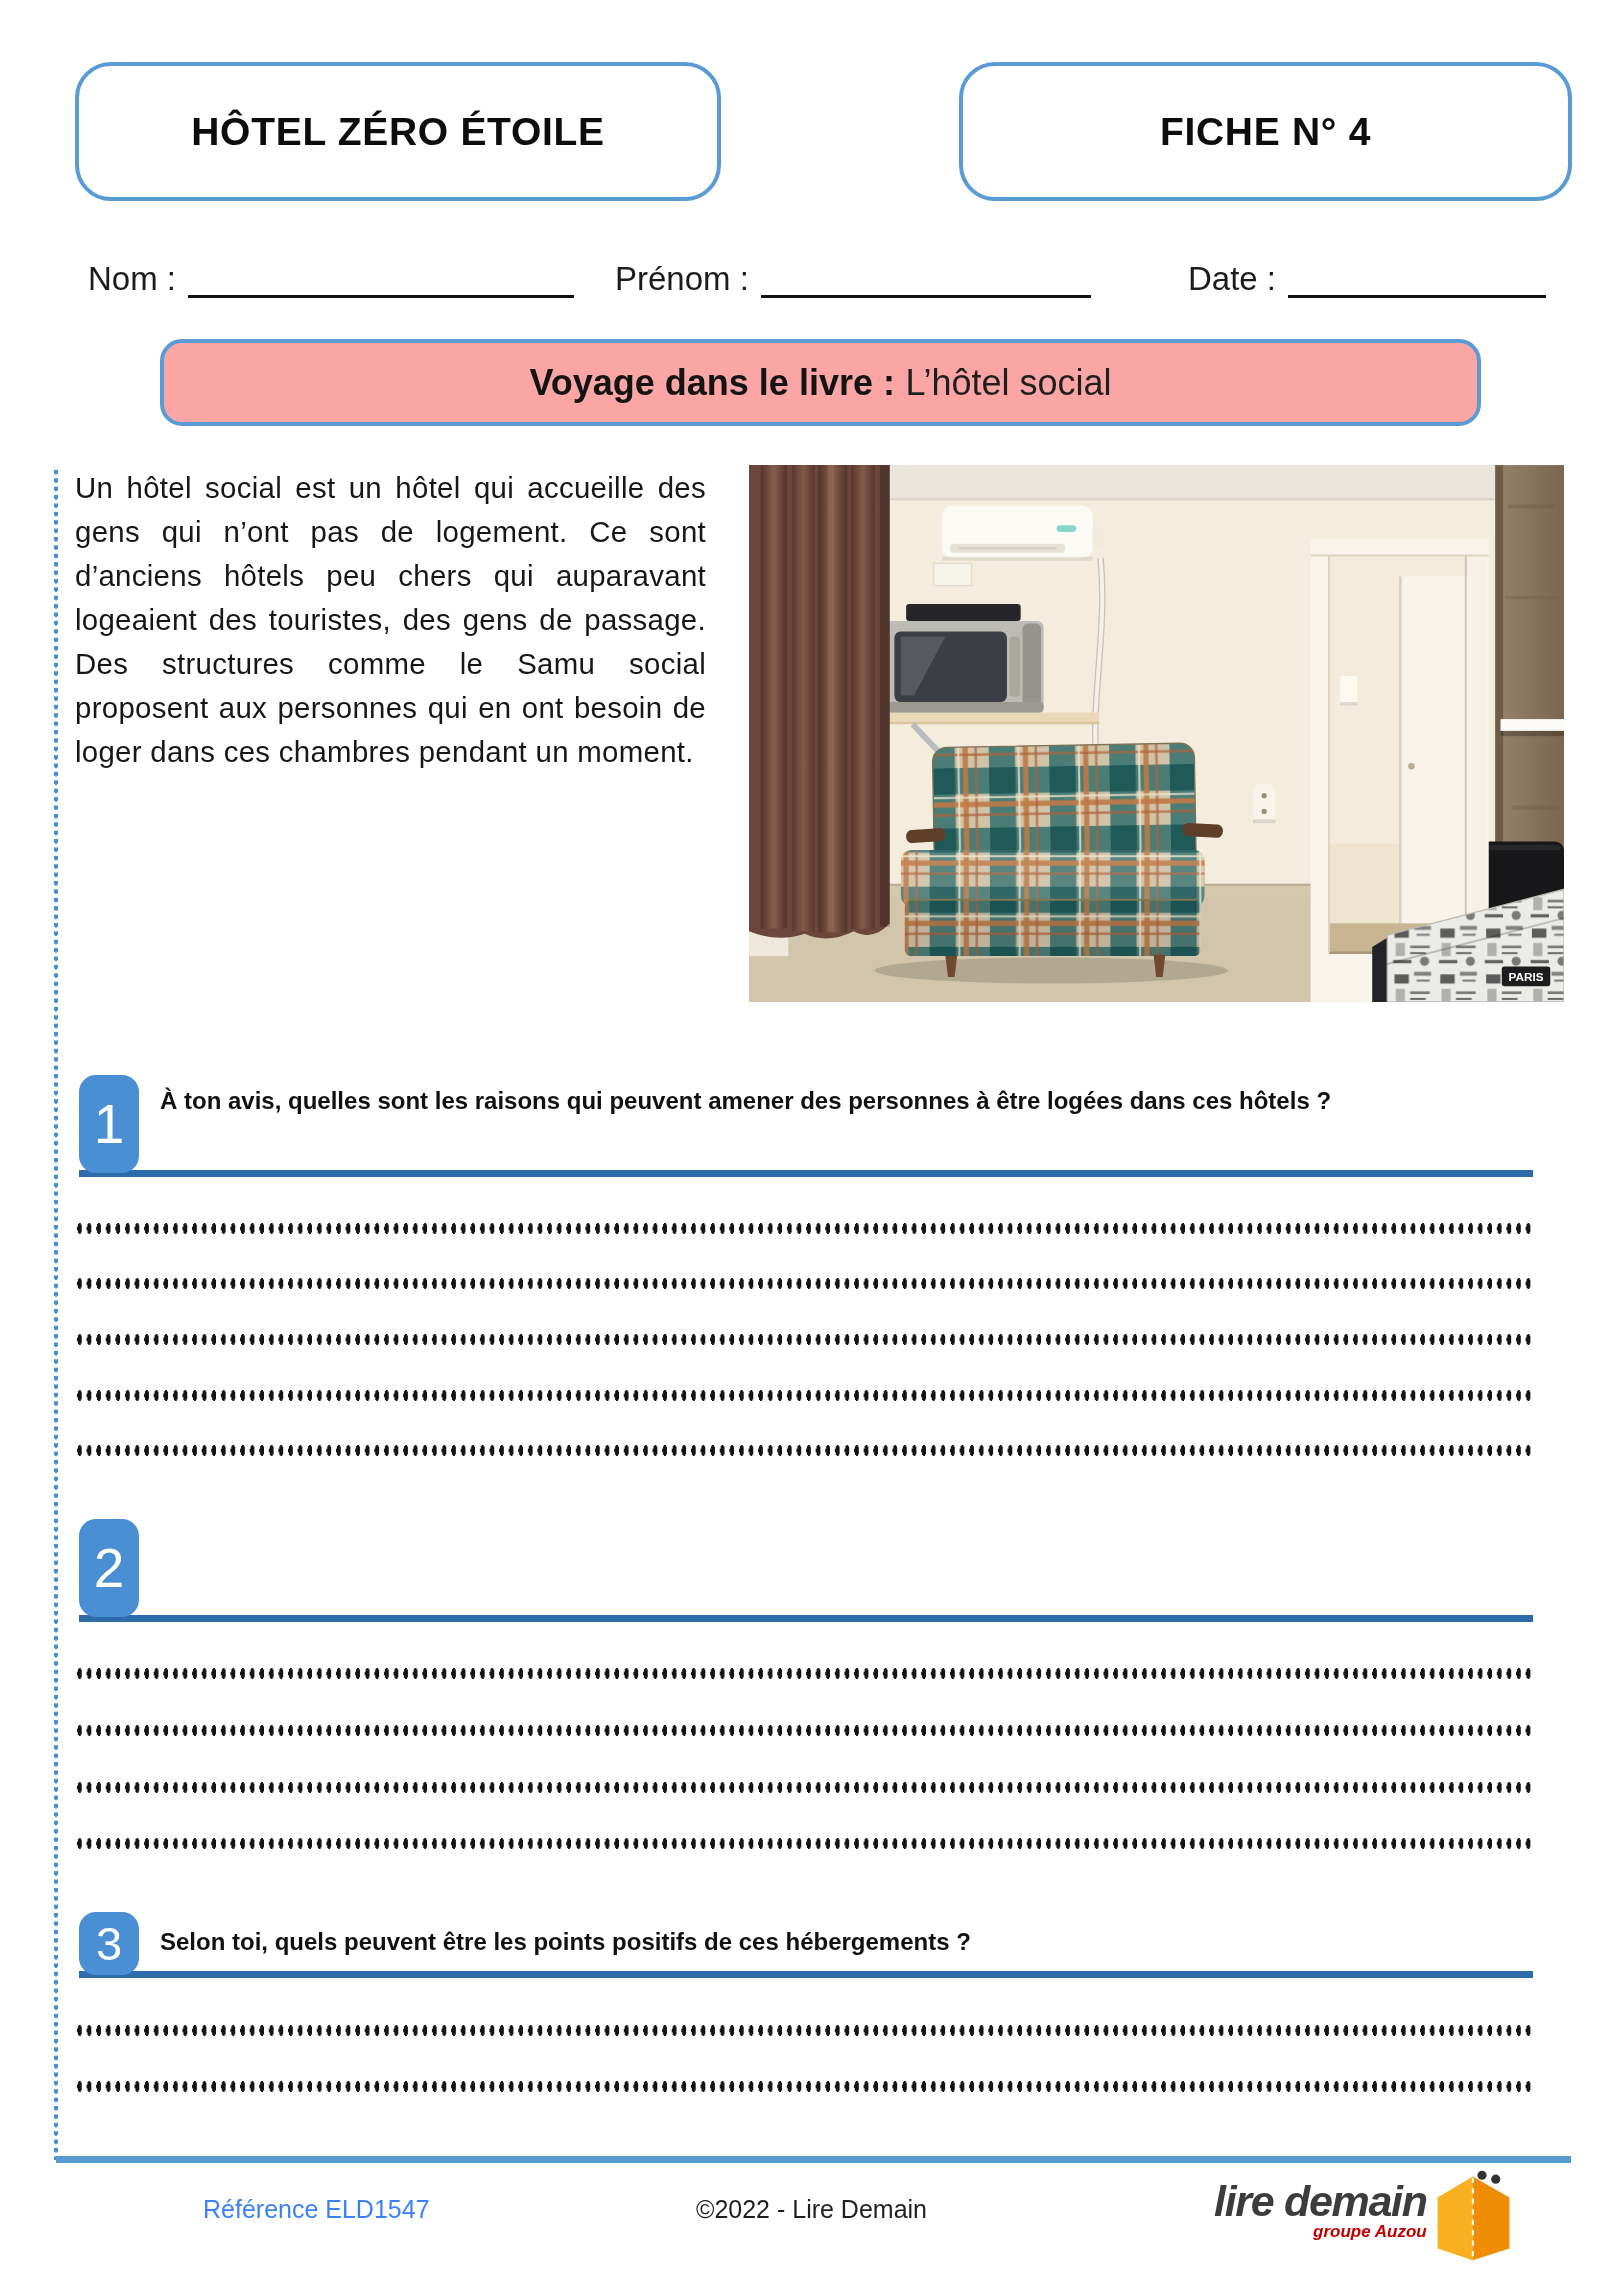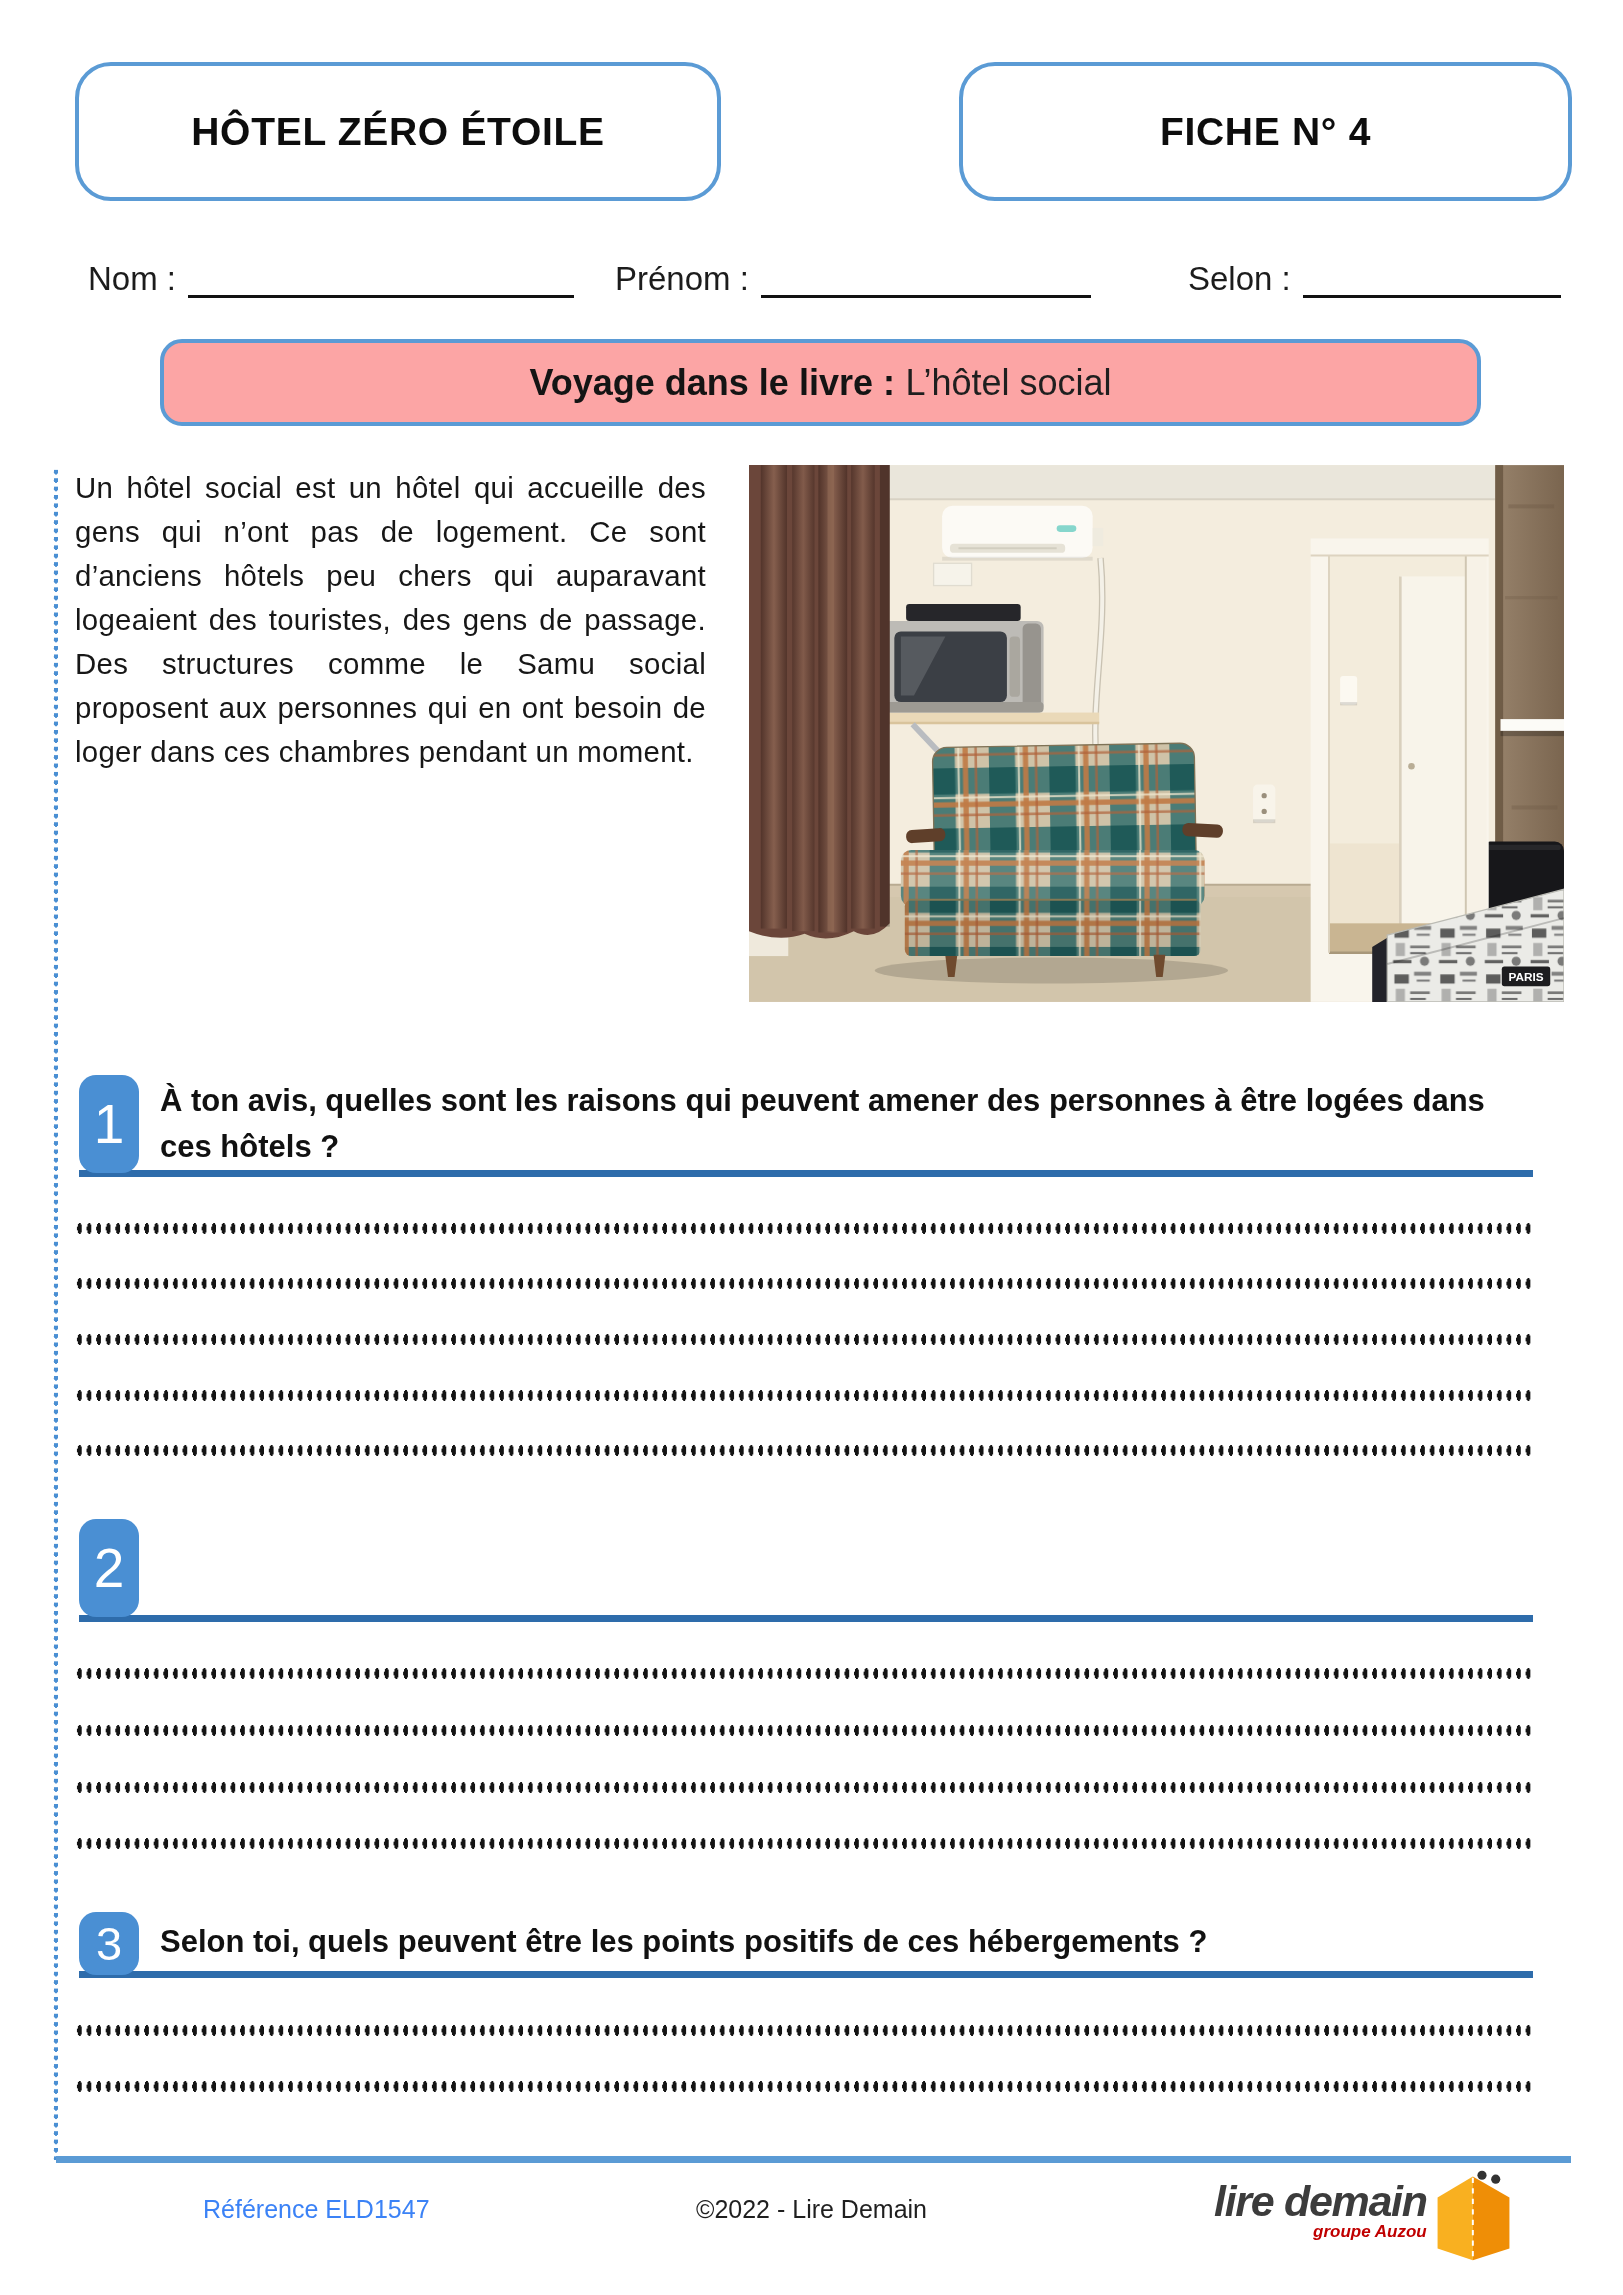--- a/index.html
+++ b/index.html
@@ -38,21 +38,21 @@
   .photo-wrap{position:absolute;left:749px;top:465px;width:815px;height:537px;}
   
   .q-underline{position:absolute;left:79px;width:1454px;height:6.5px;background:#2e6cab;}
   .badge{
     position:absolute;left:79px;width:60px;background:#4a8fd3;border-radius:17px;
     color:#fff;display:flex;align-items:center;justify-content:center;
     font-size:55px;font-weight:500;z-index:2;
   }
   .q-text{
     position:absolute;left:160px;width:1373px;font-weight:700;
-    font-size:31px;line-height:46px;color:#111;
+    font-size:24px;line-height:46px;color:#111;
   }
   .dotline{
     position:absolute;left:75px;width:1458px;height:17px;
     background-image:radial-gradient(ellipse 2.6px 6.2px at 4.6px 8.5px,#141414 88%,rgba(0,0,0,0) 92%);
     background-size:9.6px 17px;background-repeat:repeat-x;
   }
   
   .left-rule{
     position:absolute;left:52px;top:468px;width:7.9px;height:1692px;
     background-image:radial-gradient(circle 2.6px at 3.9px 3.9px,#4a8fd3 90%,rgba(0,0,0,0) 95%);
@@ -82,21 +82,21 @@
 
   <div class="id-group" id="g-prenom">
     <span class="id-label">Prénom :</span>
     <span class="fill-line"></span>
   </div>
   <div class="id-group" id="g-nom">
     <span class="id-label">Nom :</span>
     <span class="fill-line"></span>
   </div>
   <div class="id-group" id="g-date">
-    <span class="id-label">Selon :</span>
+    <span class="id-label">Date :</span>
     <span class="fill-line"></span>
   </div>
 
   <div class="title-box">
     <span class="title-bold">Voyage dans le livre :</span>
     <span class="title-rest">L’hôtel social</span>
   </div>
 
   <div class="intro">Un hôtel social est un hôtel qui accueille des gens qui n’ont pas de logement. Ce sont d’anciens hôtels peu chers qui auparavant logeaient des touristes, des gens de passage. Des structures comme le Samu social proposent aux personnes qui en ont besoin de loger dans ces chambres pendant un moment.</div>
 

